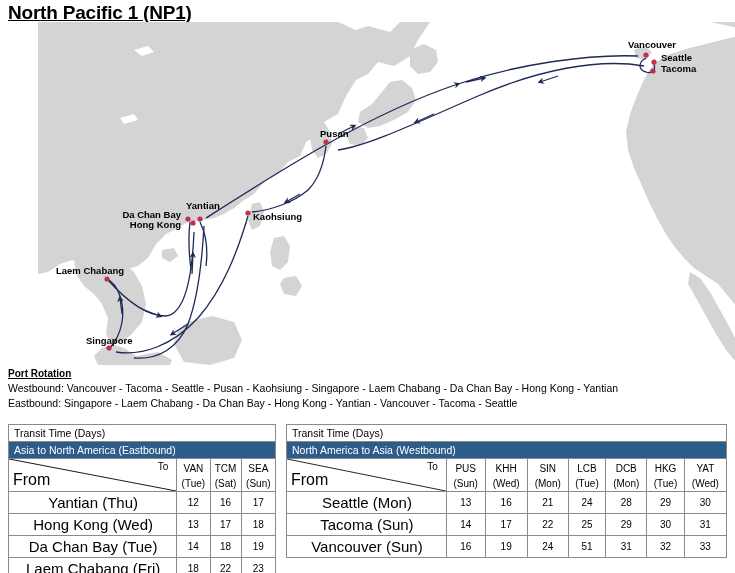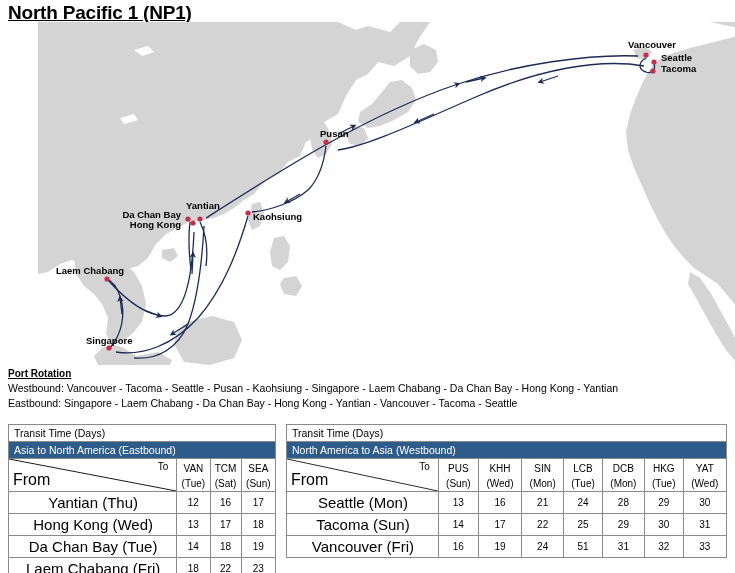--- a/index.html
+++ b/index.html
@@ -435,21 +435,21 @@
         <td class="rowhead">Tacoma (Sun)</td>
         <td class="valcell">14</td>
         <td class="valcell">17</td>
         <td class="valcell">22</td>
         <td class="valcell">25</td>
         <td class="valcell">29</td>
         <td class="valcell">30</td>
         <td class="valcell">31</td>
       </tr>
       <tr>
-        <td class="rowhead">Vancouver (Fri)</td>
+        <td class="rowhead">Vancouver (Sun)</td>
         <td class="valcell">16</td>
         <td class="valcell">19</td>
         <td class="valcell">24</td>
         <td class="valcell">51</td>
         <td class="valcell">31</td>
         <td class="valcell">32</td>
         <td class="valcell">33</td>
       </tr>
     </tbody>
   </table>

